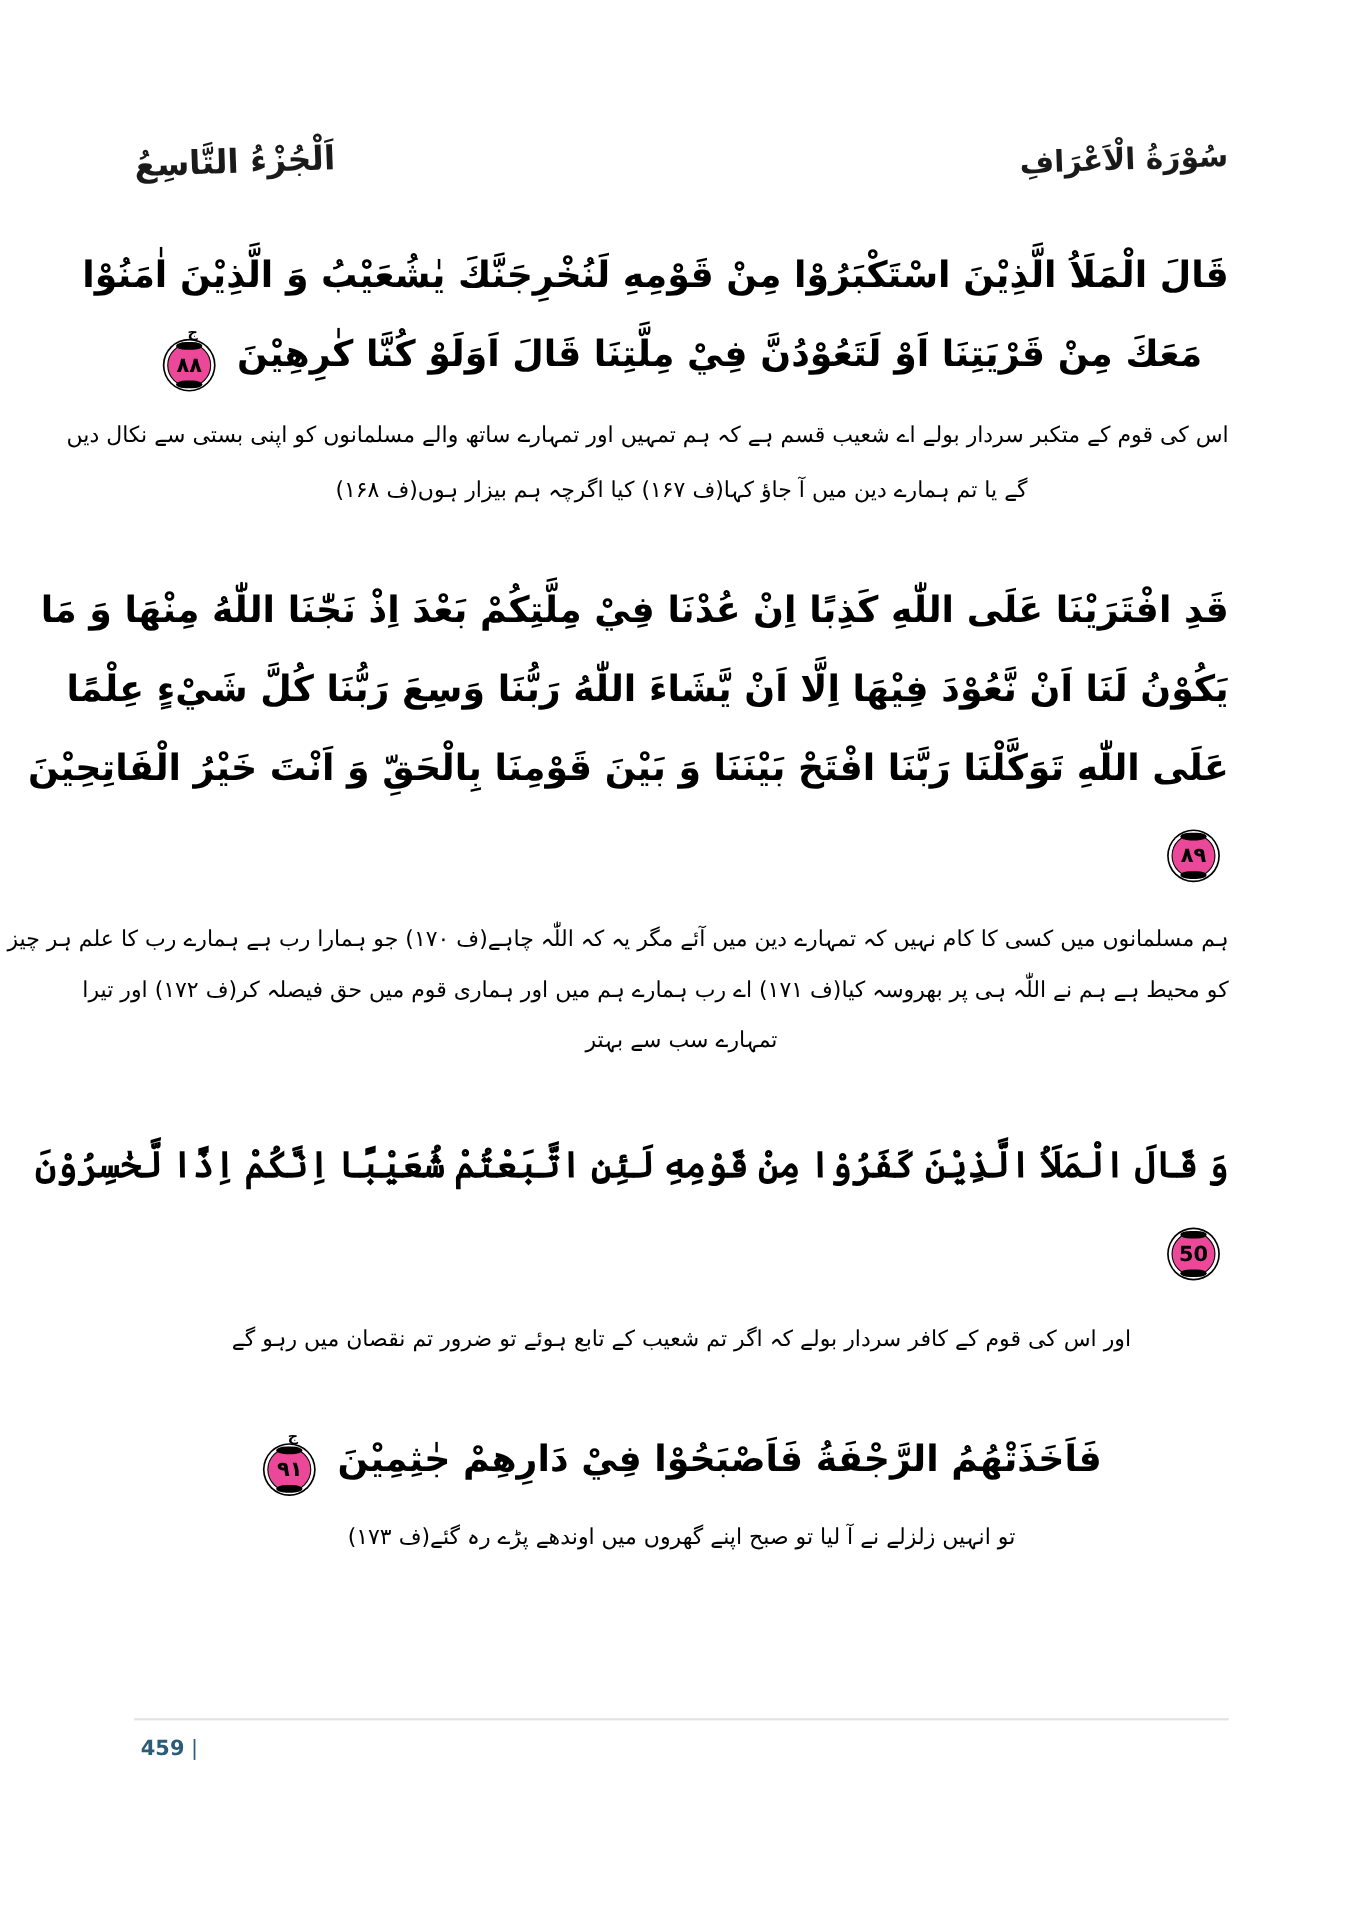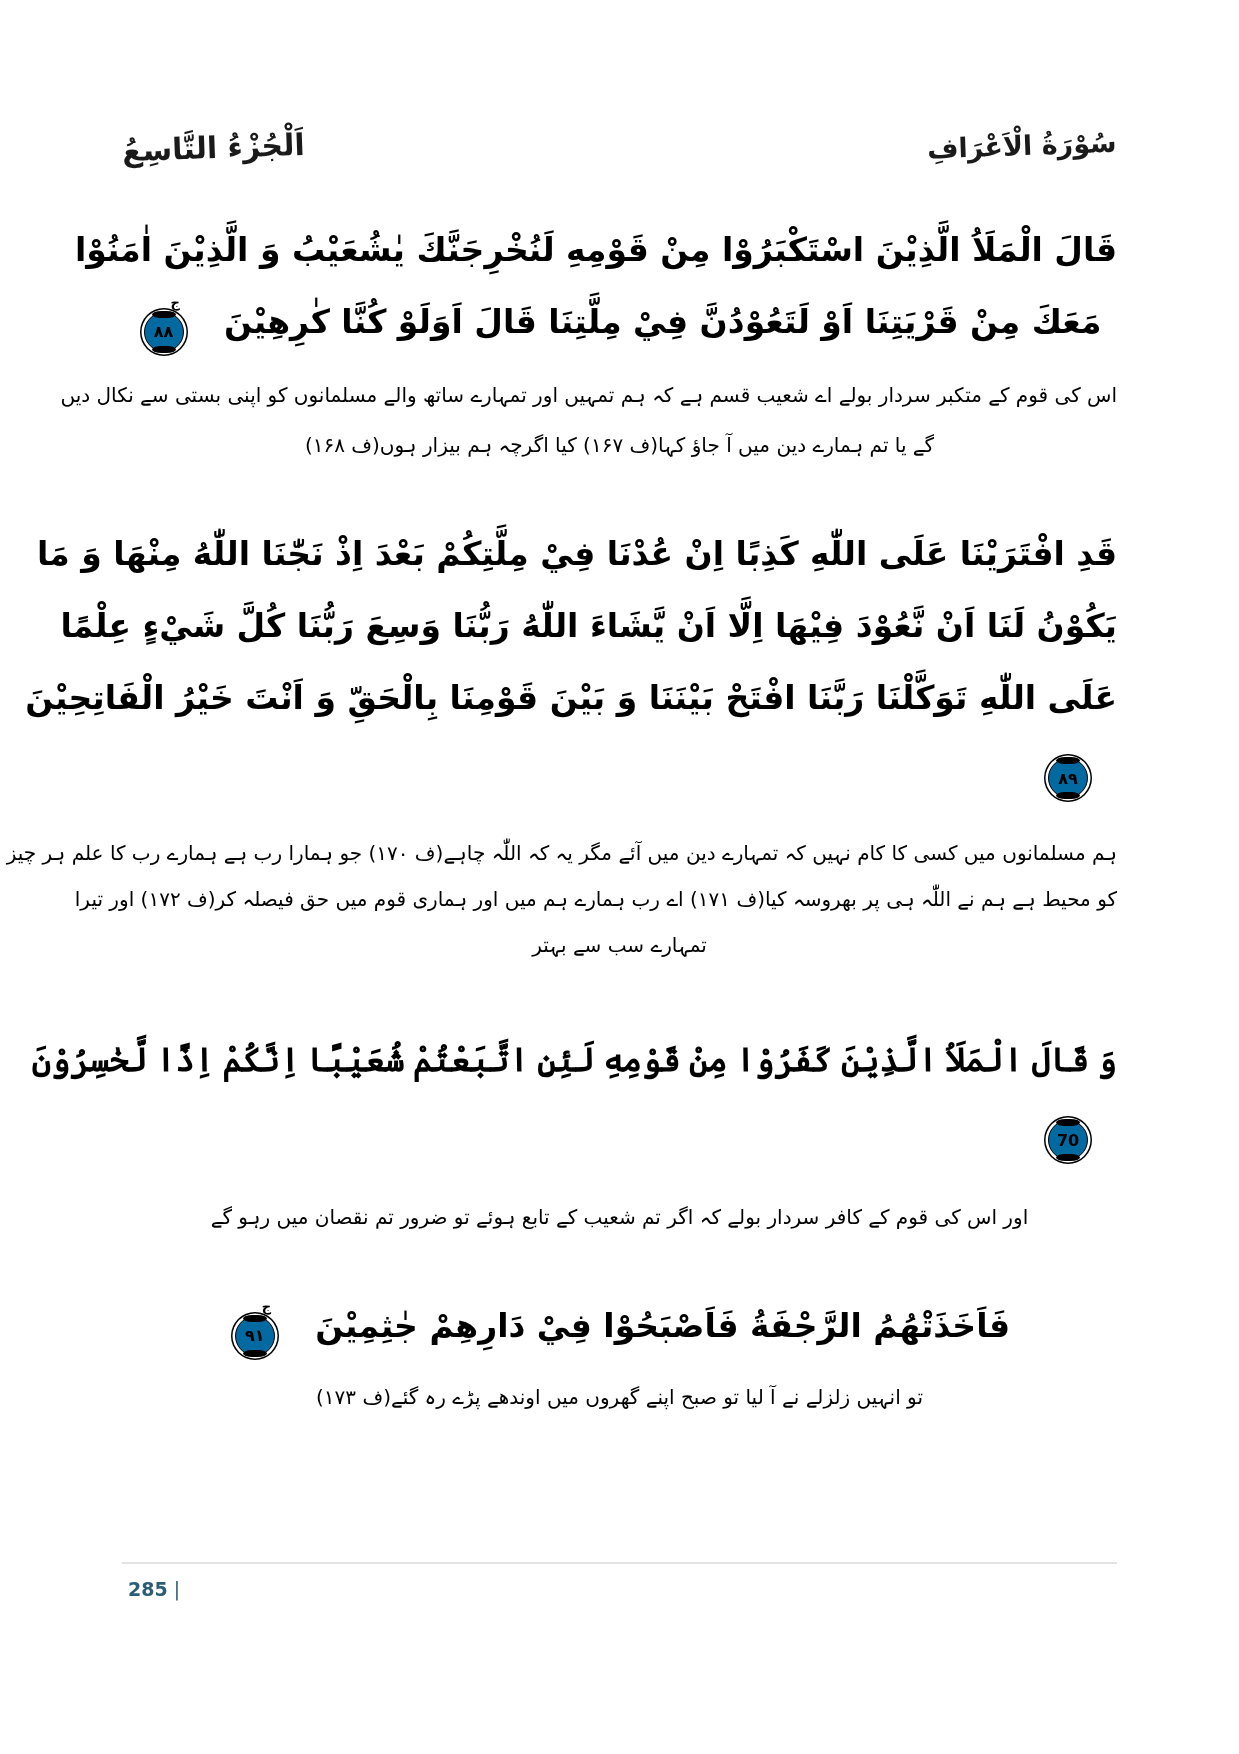--- a/index.html
+++ b/index.html
@@ -51,25 +51,25 @@
   
   .medallion{
     display:inline-flex;
     align-items:center;
     justify-content:center;
     width:38px;height:38px;min-width:38px;
     border:1.5px solid #000;
     border-radius:50%;
     box-shadow:0 0 0 2.5px #fff, 0 0 0 4px #000;
     position:relative;
-    font-size:16px;
+    font-size:19px;
     font-weight:700;
-    margin:0 29px 0 6px;
+    margin:0 12px 0 6px;
     vertical-align:middle;
-    background:#0369a1;
+    background:#ec4899;
   }
   .medallion::before,.medallion::after{
     content:"";
     position:absolute;left:7px;right:7px;height:7px;
     background:#000;border-radius:50%/65%;
   }
   .medallion::before{top:-2px;}
   .medallion::after{bottom:-2px;}
   .medallion-row{margin-top:24px;height:48px;text-align:right;}
   .verse-end{
@@ -151,37 +151,37 @@
   <div class="urdu-block urdu-tight urdu2">
     <div class="urdu-line">ہم مسلمانوں میں کسی کا کام نہیں کہ تمہارے دین میں آئے مگر یہ کہ اللّٰہ چاہے(ف ۱۷۰) جو ہمارا رب ہے ہمارے رب کا علم ہر چیز</div>
     <div class="urdu-line">کو محیط ہے ہم نے اللّٰہ ہی پر بھروسہ کیا(ف ۱۷۱) اے رب ہمارے ہم میں اور ہماری قوم میں حق فیصلہ کر(ف ۱۷۲)  اور تیرا</div>
     <div class="urdu-line">تمہارے سب سے بہتر</div>
   </div>
 
   <div class="arabic-block v90">
     <div class="arabic-line">وَ قَالَ الْمَلَاُ الَّذِيْنَ كَفَرُوْا مِنْ قَوْمِهِ لَئِنِ اتَّبَعْتُمْ شُعَيْبًا اِنَّكُمْ اِذًا لَّخٰسِرُوْنَ</div>
   </div>
   <div class="medallion-row">
-    <span class="medallion">70</span>
+    <span class="medallion">50</span>
   </div>
   <div class="urdu-block urdu3">
     <div class="urdu-line">اور اس کی قوم کے کافر سردار بولے کہ اگر تم شعیب کے تابع ہوئے تو ضرور تم نقصان میں رہو گے</div>
   </div>
 
   <div class="arabic-block v91">
     <div class="arabic-line">
       <span>فَاَخَذَتْهُمُ الرَّجْفَةُ فَاَصْبَحُوْا فِيْ دَارِهِمْ جٰثِمِيْنَ</span>
       <span class="verse-end">
         <span class="ruku-mark">ج</span>
         <span class="medallion">۹۱</span>
       </span>
     </div>
   </div>
   <div class="urdu-block urdu4">
     <div class="urdu-line">تو انہیں زلزلے نے آ لیا تو صبح اپنے گھروں میں اوندھے پڑے رہ گئے(ف ۱۷۳)</div>
   </div>
 
   <div class="footer-rule"></div>
   <div class="page-number-wrap">
-    <span>285</span><span class="sep">|</span>
+    <span>459</span><span class="sep">|</span>
   </div>
 
 </div>
 
 </body></html>

